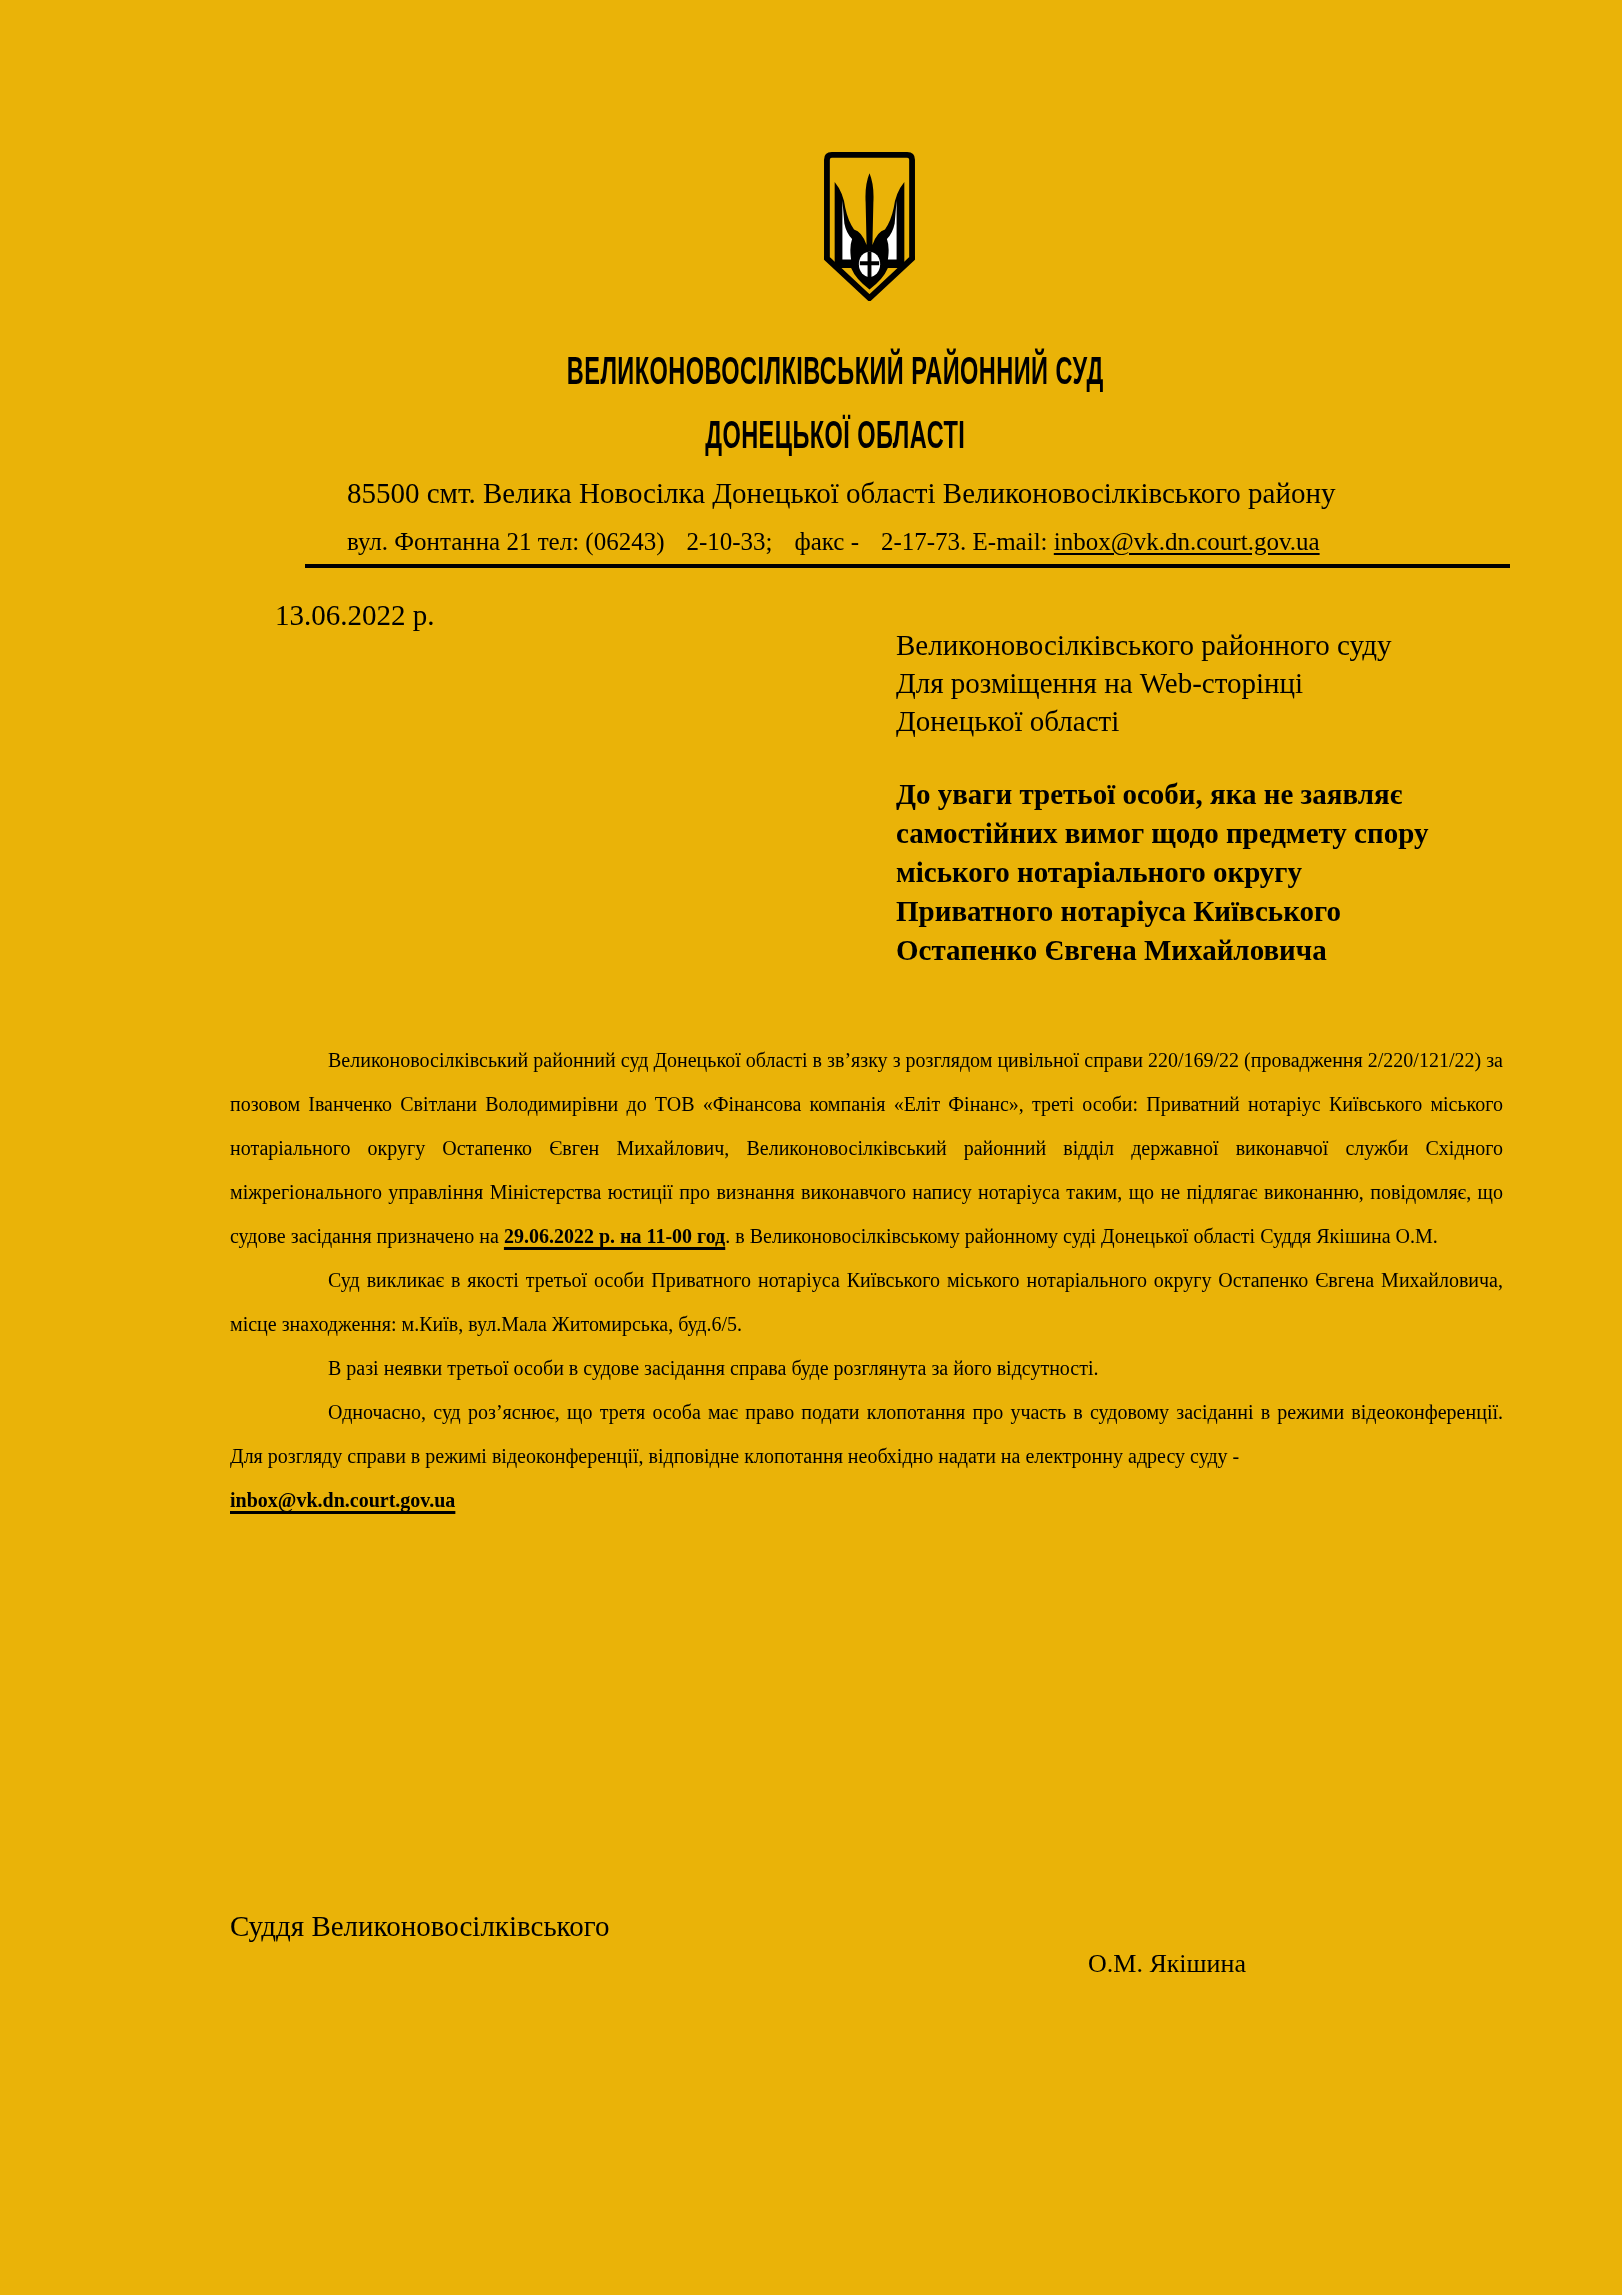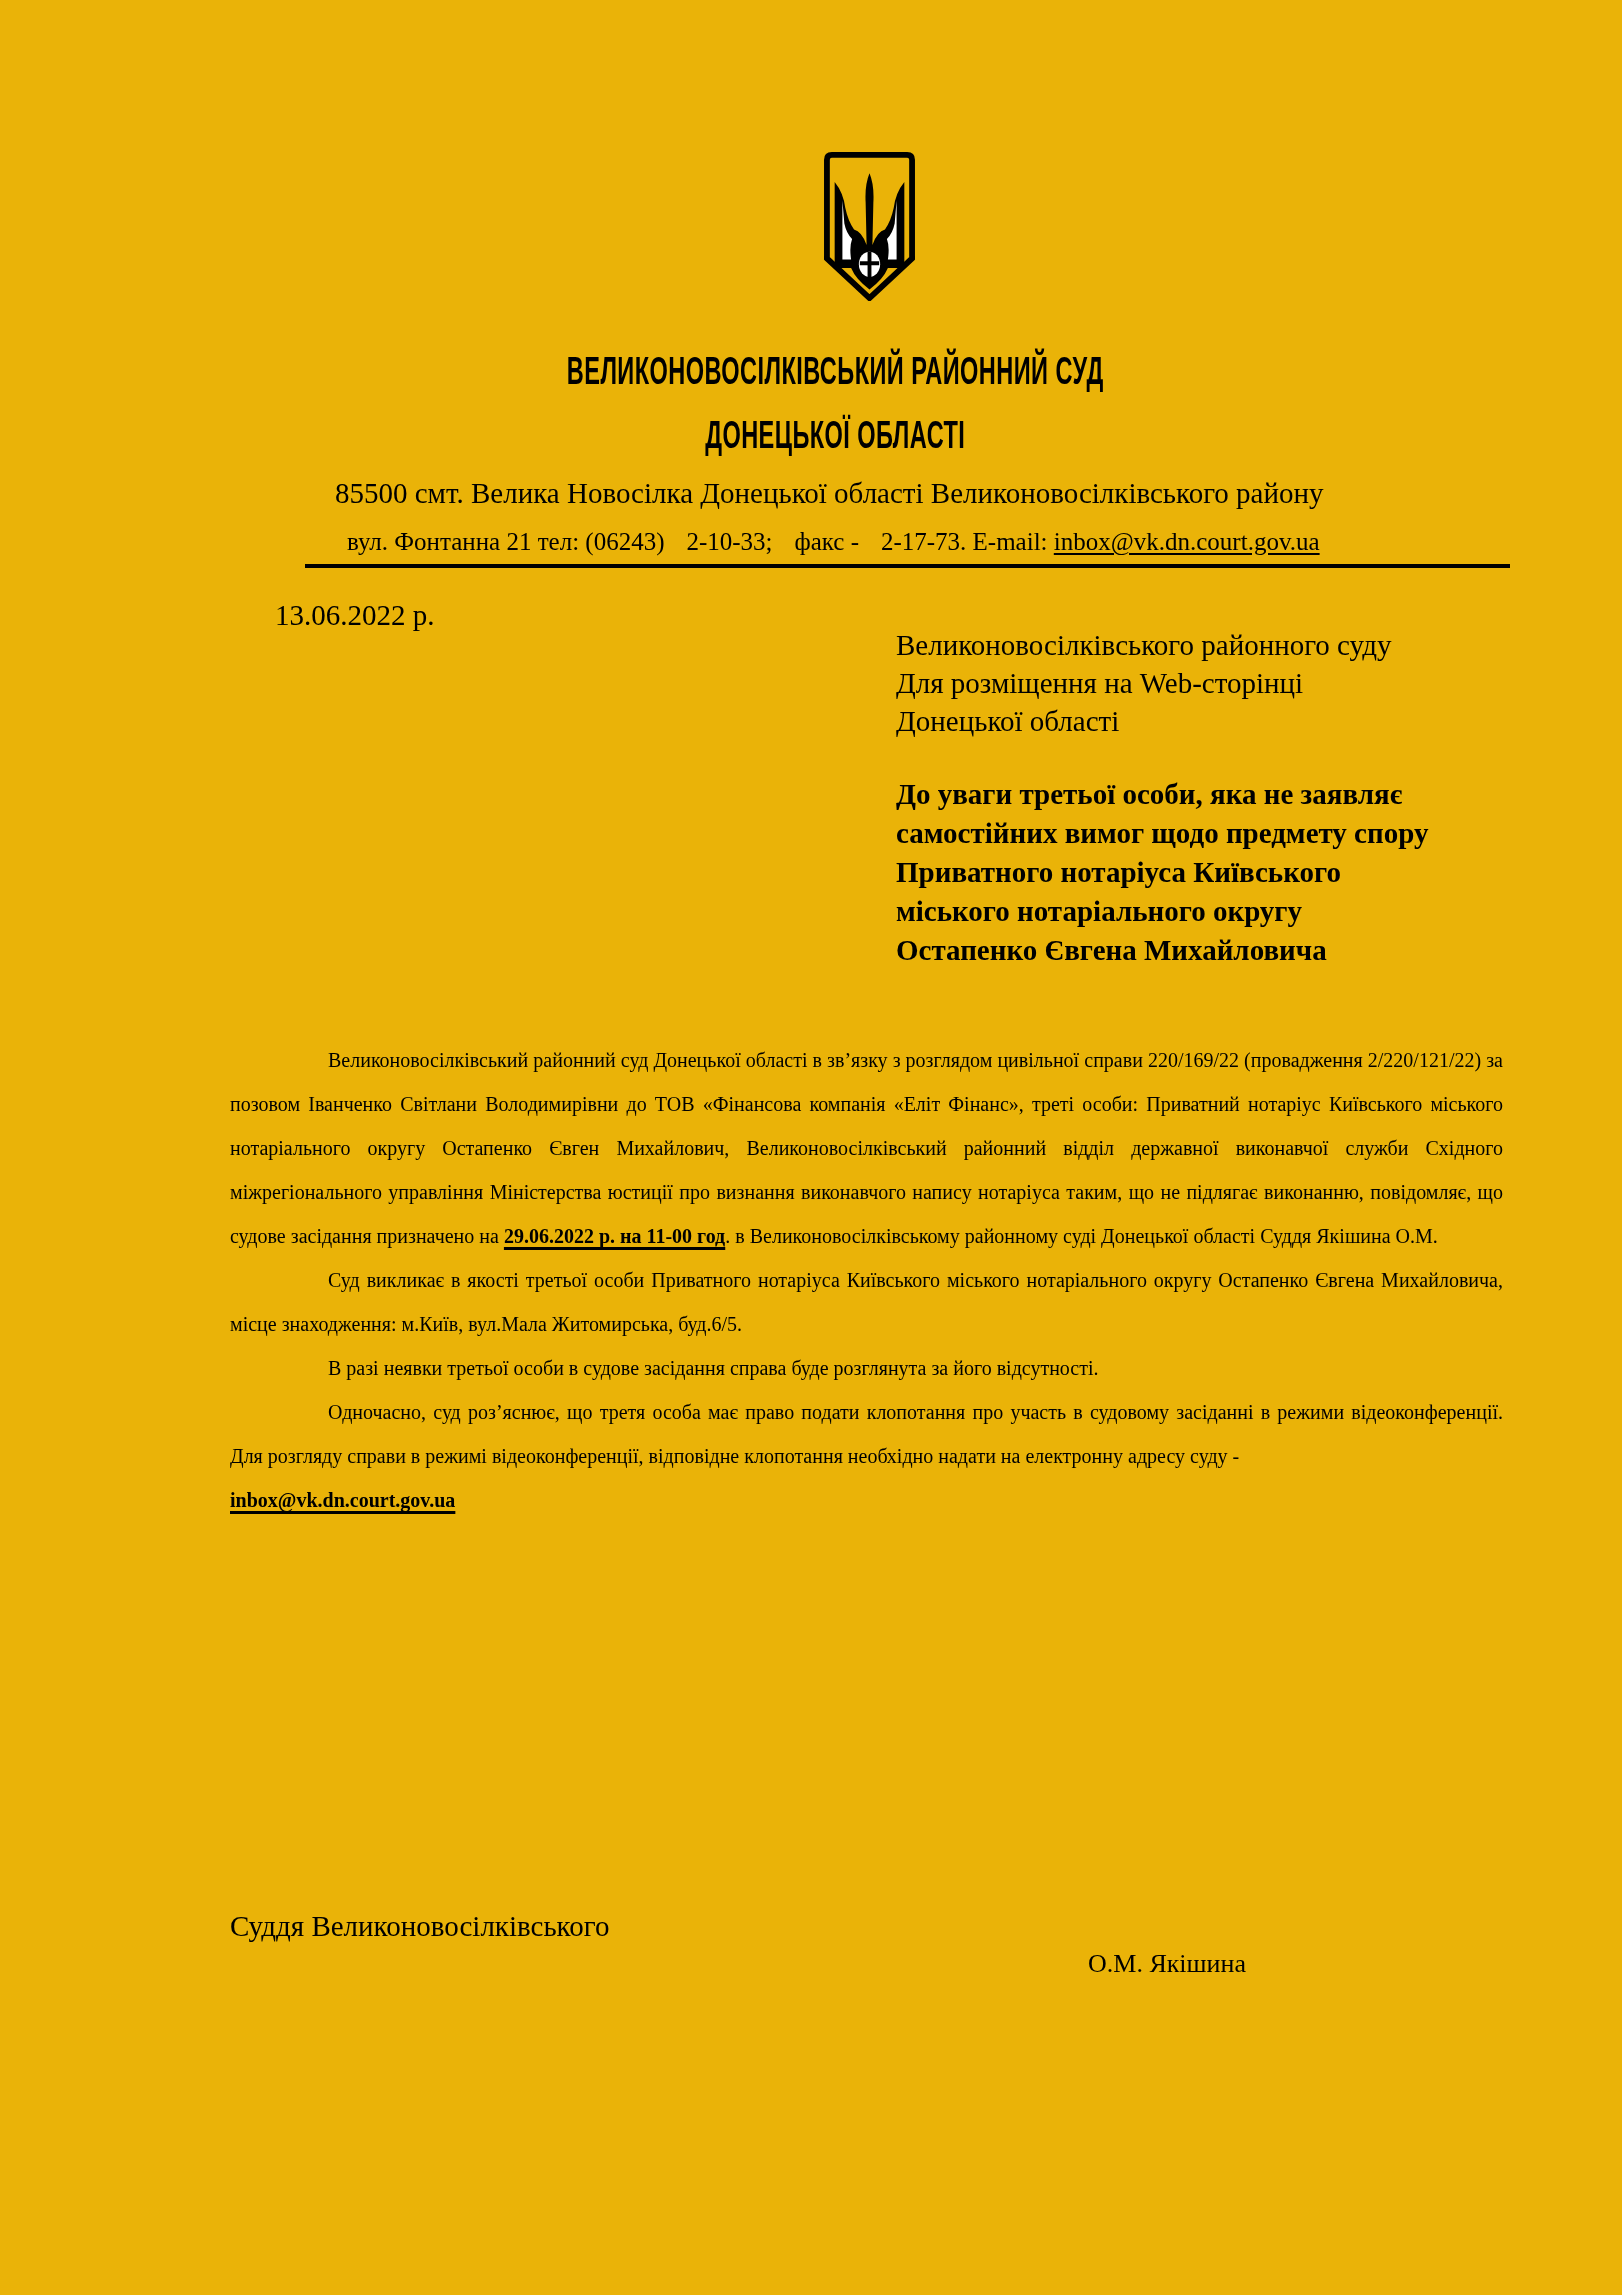--- a/index.html
+++ b/index.html
@@ -8,21 +8,21 @@
 
     .emblem { position: absolute; left: 821px; top: 152px; width: 97px; height: 149px; }
     .emblem svg { width: 100%; height: 100%; display: block; }
 
     .court-name { position: absolute; left: 0; width: 1623px; text-align: center;
       font-family: "Liberation Sans", sans-serif; font-weight: bold; font-size: 38px;
       transform: scaleX(0.62); transform-origin: 874px 0; letter-spacing: 0.7px; line-height: 1; }
     .court-name.l1 { top: 352px; }
     .court-name.l2 { top: 416px; }
 
-    .addr1 { position: absolute; left: 335px; top: 476px; font-size: 29px; white-space: nowrap; line-height: 1.2; }
+    .addr1 { position: absolute; left: 347px; top: 476px; font-size: 29px; white-space: nowrap; line-height: 1.2; }
     .addr2 { position: absolute; left: 347px; top: 527px; font-size: 25px; white-space: nowrap; line-height: 1.2; }
     .addr2 .email-link { text-decoration: underline; text-underline-offset: 2.6px; }
     .addr2 .gap { display: inline-block; width: 15.7px; }
     .header-rule { position: absolute; left: 305px; top: 564px; width: 1205px; height: 3.9px; background: #000; }
 
     .date { position: absolute; left: 275px; top: 598px; font-size: 29px; line-height: 1.2; }
     .placement { position: absolute; left: 896px; top: 626px; font-size: 29px; line-height: 38px; }
     .placement div { white-space: nowrap; }
     .attention { position: absolute; left: 896px; top: 775px; font-size: 29px; font-weight: bold; line-height: 39px; }
     .attention div { white-space: nowrap; }
@@ -71,22 +71,22 @@
 
   <div class="placement">
     <div>Великоновосілківського районного суду</div>
     <div>Для розміщення на Web-сторінці</div>
     <div>Донецької області</div>
   </div>
 
   <div class="attention">
     <div>До уваги третьої особи, яка не заявляє</div>
     <div>самостійних вимог щодо предмету спору</div>
+    <div>міського  нотаріального округу</div>
     <div>Приватного нотаріуса Київського</div>
-    <div>міського  нотаріального округу</div>
     <div>Остапенко Євгена Михайловича</div>
   </div>
 
   <div class="body-text">
     <p><span>Великоновосілківський районний суд Донецької області в зв’язку з розглядом цивільної справи 220/169/22 (провадження 2/220/121/22) за позовом Іванченко Світлани Володимирівни до ТОВ «Фінансова компанія «Еліт Фінанс», треті особи: Приватний нотаріус Київського міського нотаріального округу Остапенко Євген Михайлович, Великоновосілківський районний відділ державної виконавчої служби Східного міжрегіонального управління Міністерства юстиції про визнання виконавчого напису нотаріуса таким, що не підлягає виконанню, повідомляє, що судове засідання призначено на </span><span class="strong-date">29.06.2022  р. на 11-00 год</span><span>. в Великоновосілківському районному суді Донецької області Суддя Якішина О.М.</span></p>
     <p>Суд викликає в якості третьої особи Приватного нотаріуса Київського міського нотаріального округу Остапенко Євгена Михайловича, місце знаходження: м.Київ, вул.Мала Житомирська, буд.6/5.</p>
     <p>В разі неявки третьої особи в судове засідання справа буде розглянута за його відсутності.</p>
     <p>Одночасно, суд роз’яснює, що третя особа має право подати клопотання про участь в судовому засіданні в режими відеоконференції. Для розгляду справи в режимі відеоконференції, відповідне клопотання необхідно надати на електронну адресу суду -</p>
     <p class="no-indent"><span class="email-bold">inbox@vk.dn.court.gov.ua</span></p>
   </div>

